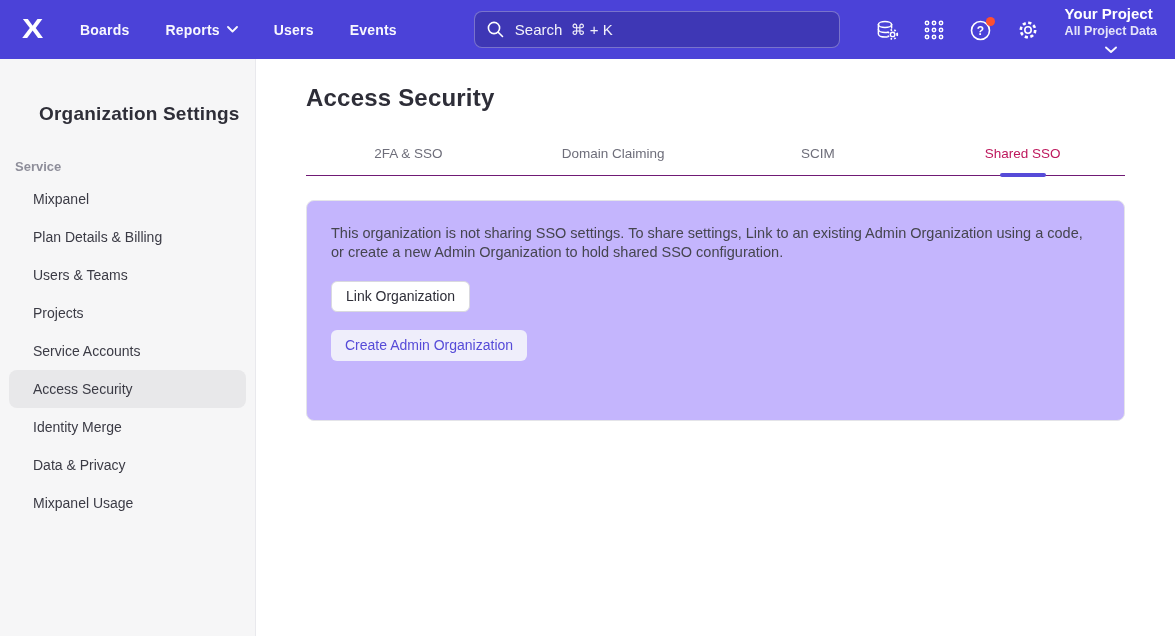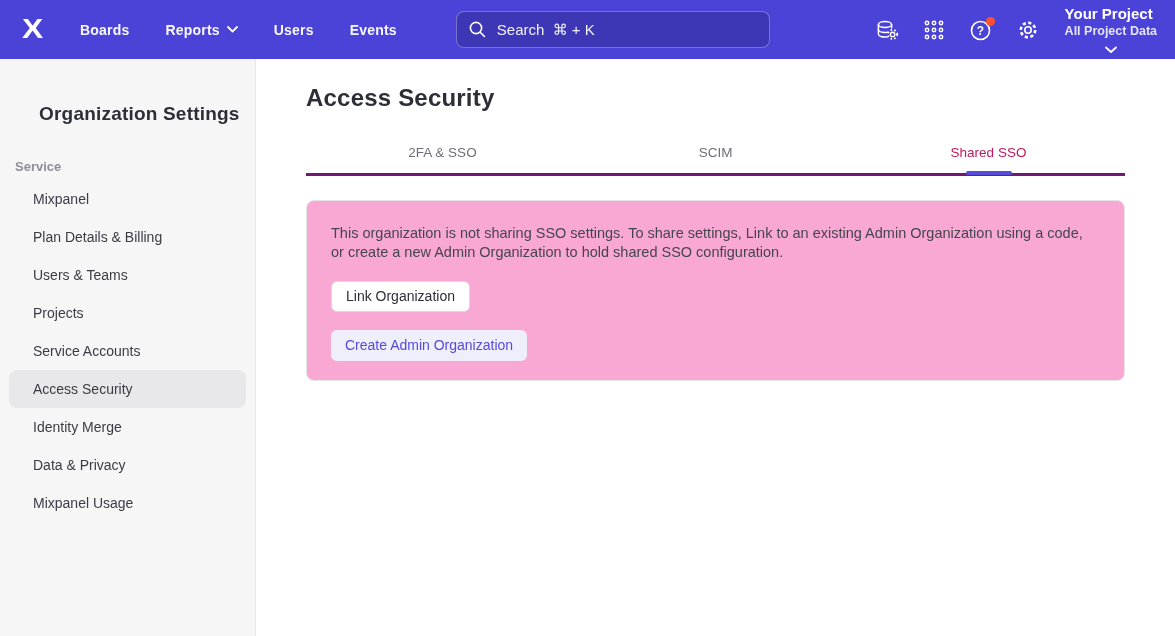--- a/index.html
+++ b/index.html
@@ -7,21 +7,21 @@
     font-family:"Liberation Sans", sans-serif; }
 
   
   .topnav { position:absolute; top:0; left:0; width:1175px; height:59px;
     background:#4b42d8; display:flex; align-items:center; color:#fff; z-index:5; }
   .logo { width:34px; margin-left:15px; font-size:27px; font-weight:800;
     letter-spacing:-1px; transform:scaleX(1.18); text-align:center; cursor:pointer; }
   .nav-items { display:flex; align-items:flex-end; margin-left:31px; gap:36px; }
   .nav-item { font-size:14px; font-weight:600; letter-spacing:.2px; cursor:pointer;
     display:flex; align-items:center; gap:7px; color:rgba(255,255,255,.96); }
-  .nav-search { margin-left:59px; width:314px; height:37px; position:relative; }
+  .nav-search { margin-left:77px; width:366px; height:37px; position:relative; }
   .nav-search input { width:100%; height:100%; background:rgba(0,0,0,.16);
     border:1px solid rgba(255,255,255,.30); border-radius:8px; outline:none;
     color:#fff; font-size:15px; padding-left:40px;
     font-family:"Liberation Sans", sans-serif; }
   .nav-search input::placeholder { color:rgba(255,255,255,.93); }
   .search-icon { position:absolute; left:12px; top:9px; }
   .nav-right { margin-left:auto; display:flex; align-items:center; gap:10px;
     padding-right:14px; }
   .icon-btn { width:37px; height:37px; display:flex; align-items:center;
     justify-content:center; border-radius:6px; cursor:pointer; position:relative; }
@@ -43,30 +43,30 @@
   .side-item { height:38px; margin:0 9px; padding-left:24px; display:flex;
     align-items:center; border-radius:8px; font-size:14px; color:#3b3b45;
     cursor:pointer; }
   .side-item.active { background:#e8e8ea; }
 
   
   .main { position:absolute; top:59px; left:256px; right:0; bottom:0; background:#fff; }
   .page-title { margin:25px 0 0 50px; font-size:24px; font-weight:700;
     color:#2e2e38; letter-spacing:.2px; }
   .tabs { margin:20px 50px 0 50px; display:flex; height:44px;
-    border-bottom:3px solid #701a75; }
+    border-bottom:1px solid #701a75; }
   .tab { flex:1; display:flex; align-items:center; justify-content:center;
     font-size:13.5px; color:#6e6e7a; cursor:pointer; position:relative; }
   .tab.active { color:#be185d; font-weight:400; }
   .tab-underline { position:absolute; bottom:-2px; left:50%;
     transform:translateX(-50%); width:46px; height:4px; border-radius:2px;
     background:#564bd8; }
 
-  .card { margin:24px 50px 0 50px; height:181px; border:1px solid #e4e4e9;
-    border-radius:8px; background:#f9a8d4; padding:23px 24px; }
+  .card { margin:24px 50px 0 50px; height:221px; border:1px solid #e4e4e9;
+    border-radius:8px; background:#c4b5fd; padding:23px 24px; }
   .card-desc { font-size:14.5px; line-height:1.33; color:#45454f; max-width:766px; }
   .btn-row { margin-top:18px; }
   .btn-secondary { display:inline-flex; align-items:center; height:31px;
     padding:0 14px; background:#fff; border:1px solid #d9d9df; border-radius:6px;
     font-size:14px; color:#2e2e38; cursor:pointer;
     font-family:"Liberation Sans", sans-serif; }
   .btn-tint { display:inline-flex; align-items:center; height:31px; padding:0 14px;
     background:#efeefb; border:none; border-radius:6px; font-size:14px;
     font-weight:400; color:#564bd8; cursor:pointer;
     font-family:"Liberation Sans", sans-serif; }
@@ -184,20 +184,21 @@
     <div class="side-item">Data &amp; Privacy</div>
     <div class="side-item">Mixpanel Usage</div>
   </div>
 </div>
 
 <div class="main">
   <div class="page-title">Access Security</div>
 
   <div class="tabs">
     <div class="tab">2FA &amp; SSO</div>
+    <div class="tab">Domain Claiming</div>
     <div class="tab">SCIM</div>
     <div class="tab active">
       <span>Shared SSO</span>
       <span class="tab-underline"></span>
     </div>
   </div>
 
   <div class="card">
     <div class="card-desc">This organization is not sharing SSO settings. To share settings, Link to an existing Admin Organization using a code, or create a new Admin Organization to hold shared SSO configuration.</div>
     <div class="btn-row">

